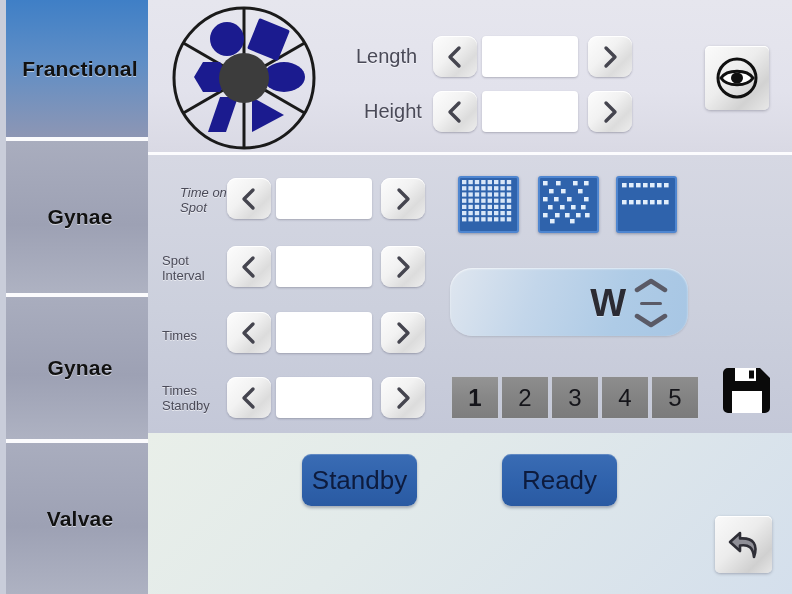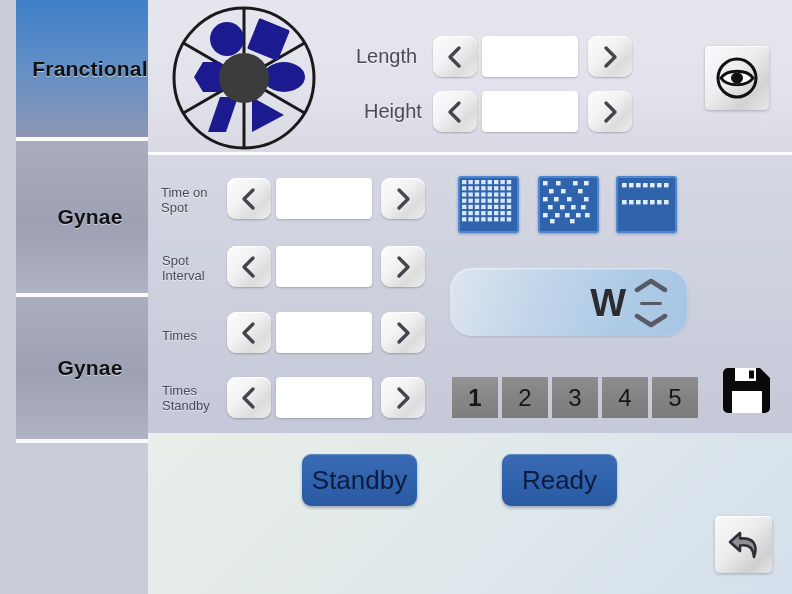--- a/index.html
+++ b/index.html
@@ -4,21 +4,21 @@
 <style>
   html,body{margin:0;padding:0;}
   body{
     width:792px;height:594px;overflow:hidden;
     font-family:"Liberation Sans", sans-serif;
     background:#c9cdda;
   }
   #app{position:relative;width:792px;height:594px;}
 
   
-  #sidebar{position:absolute;left:16px;top:0;width:148px;height:454px;}
+  #sidebar{position:absolute;left:6px;top:0;width:148px;height:454px;}
   .side-item{
     position:absolute;left:0;width:148px;
     display:flex;align-items:center;justify-content:center;
     font-weight:bold;font-size:21px;color:#111;
     text-shadow:0 1px 0 rgba(255,255,255,.55);
     letter-spacing:.2px;
     border-bottom:4px solid #fbfbfd;
     box-sizing:border-box;
     cursor:pointer;
   }
@@ -90,21 +90,21 @@
   #hgt-next{left:440px;top:91px;}
 
   #eye-btn{
     position:absolute;left:557px;top:46px;width:64px;height:64px;border-radius:5px;
     background:linear-gradient(135deg,#fbfbfb 0%,#ededed 45%,#d2d2d2 75%,#e8e8e8 100%);
     box-shadow:0 1px 3px rgba(60,60,80,.35), inset 0 1px 0 #fff;
     display:flex;align-items:center;justify-content:center;cursor:pointer;
   }
 
   
-  #r0-lbl{left:13px;top:185px;}
+  #r0-lbl{left:32px;top:185px;font-style:italic;}
   #r1-lbl{left:14px;top:253px;}
   #r2-lbl{left:14px;top:328px;}
   #r3-lbl{left:14px;top:383px;}
   #r0-prev{left:79px;top:178px;}
   #r0-field{left:128px;top:178px;width:96px;}
   #r0-next{left:233px;top:178px;}
   #r1-prev{left:79px;top:246px;}
   #r1-field{left:128px;top:246px;width:96px;}
   #r1-next{left:233px;top:246px;}
   #r2-prev{left:79px;top:312px;}
@@ -187,20 +187,23 @@
 
   <div id="sidebar">
     <div id="s0" class="side-item active">
       <span>Franctional</span>
     </div>
     <div id="s1" class="side-item inactive">
       <span>Gynae</span>
     </div>
     <div id="s2" class="side-item inactive">
       <span>Gynae</span>
+    </div>
+    <div id="s3" class="side-item inactive">
+      <span>Valvae</span>
     </div>
   </div>
 
   <div id="stage">
 
     <div class="panel-top">
 
       <div id="wheel">
         <svg width="148" height="148" viewBox="0 0 148 148">
           <circle cx="74" cy="74" r="70" fill="none" stroke="#1a1a1a" stroke-width="3"></circle>

